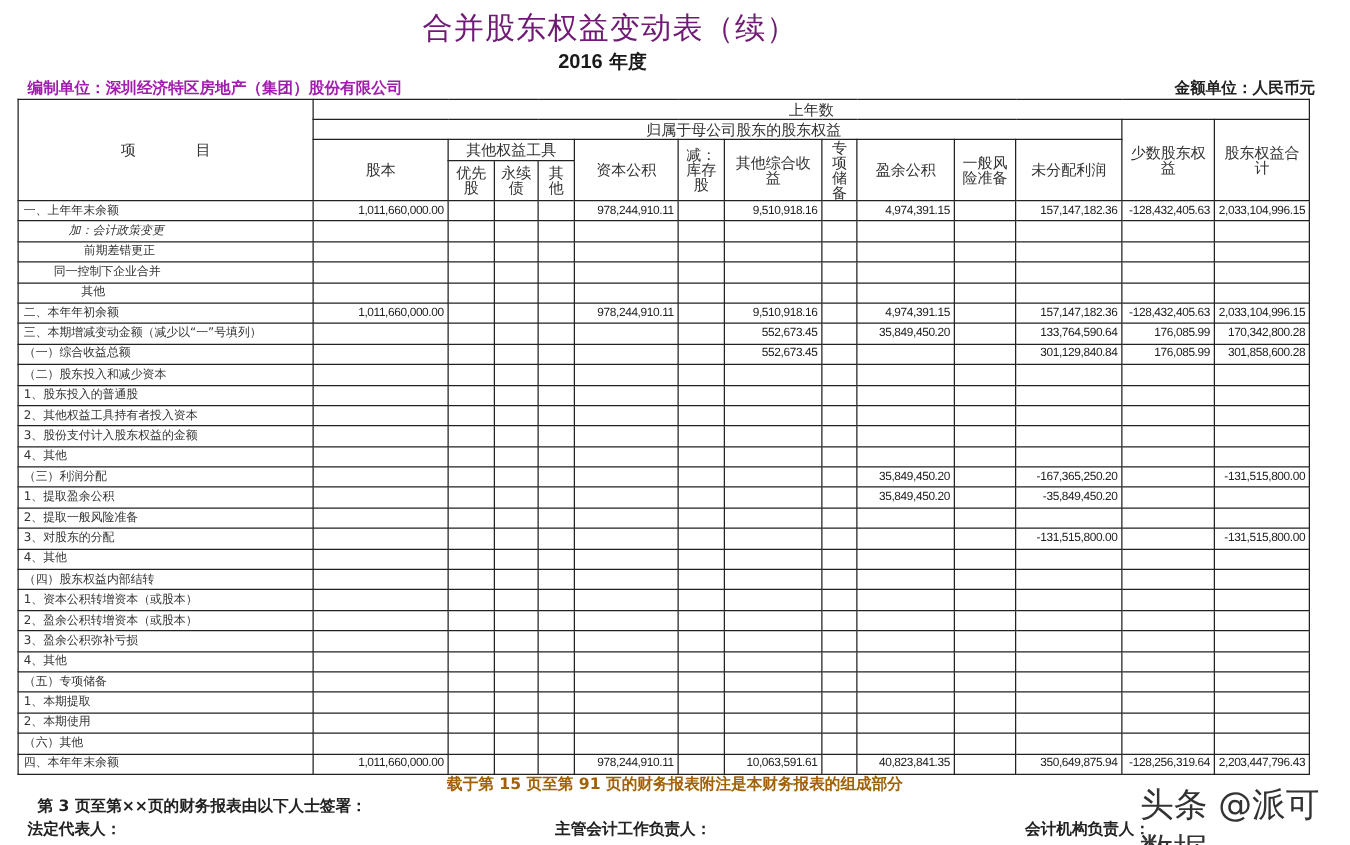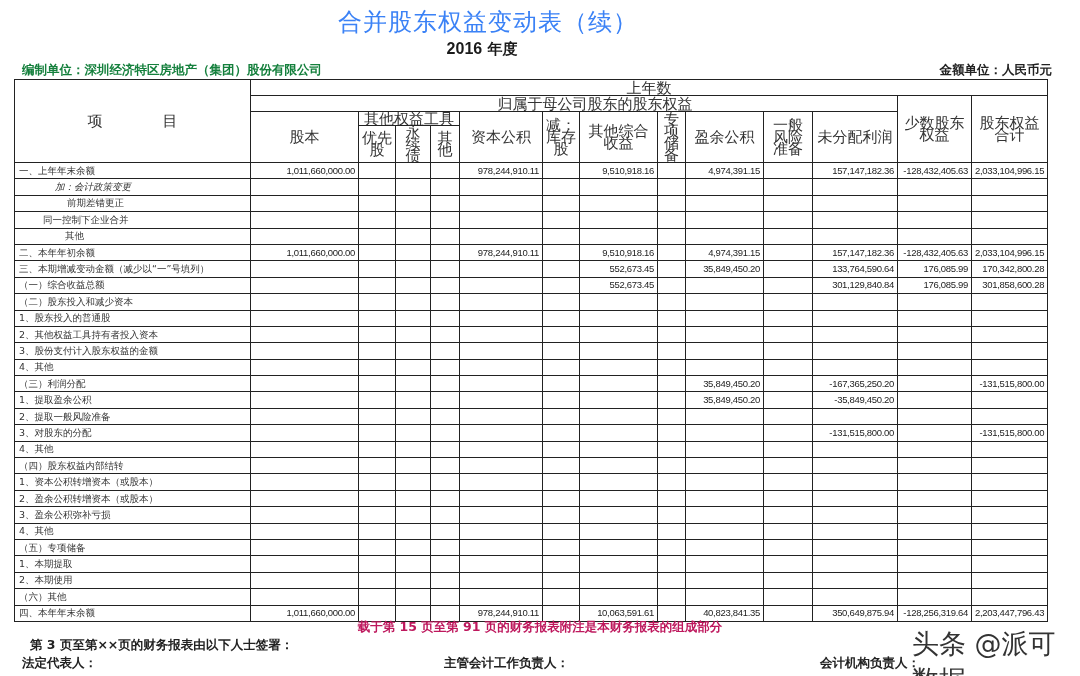--- a/index.html
+++ b/index.html
@@ -1,32 +1,32 @@
 <!DOCTYPE html>
 <html><head>
 <meta charset="utf-8">
 <style>
   html,body{margin:0;padding:0;background:#fff;}
   body{width:1080px;height:676px;overflow:hidden;position:relative;font-family:"DejaVu Sans","Liberation Sans",sans-serif;color:#222;}
-  .title{position:absolute;left:0;top:6px;width:976px;text-align:center;font-size:24px;letter-spacing:1px;color:#3b82f6;font-family:"DejaVu Sans",sans-serif;}
+  .title{position:absolute;left:0;top:6px;width:976px;text-align:center;font-size:24px;letter-spacing:1px;color:#701a75;font-family:"DejaVu Sans",sans-serif;}
   .subtitle{position:absolute;left:0;top:40px;width:964px;text-align:center;font-size:15px;font-weight:bold;color:#1a1a1a;}
   .subtitle .yr{font-family:"Liberation Sans",sans-serif;font-size:16px;}
-  .compiler{position:absolute;left:22px;top:62px;font-size:12.5px;font-weight:bold;color:#15803d;}
+  .compiler{position:absolute;left:22px;top:62px;font-size:12.5px;font-weight:bold;color:#a21caf;}
   .unit{position:absolute;right:28px;top:62px;font-size:12.5px;font-weight:bold;color:#222;}
   table.stmt{position:absolute;left:14px;top:79px;border-collapse:collapse;table-layout:fixed;font-size:9.5px;}
   table.stmt td, table.stmt th{border:1px solid #222;padding:0 3px;height:15.4px;line-height:14px;overflow:hidden;white-space:nowrap;font-weight:normal;color:#333;}
-  table.stmt th{text-align:center;white-space:normal;line-height:12px;font-size:15px;}
+  table.stmt th{text-align:center;white-space:normal;line-height:12px;font-size:12px;}
   table.stmt td.num{text-align:right;font-family:"Liberation Sans",sans-serif;font-size:9.5px;letter-spacing:-0.3px;color:#222;}
   table.stmt td.item{text-align:left;}
   .i0{padding-left:4px!important;}
   .i1{padding-left:40px!important;font-style:italic;}
   .i2{padding-left:52px!important;}
   .i3{padding-left:28px!important;margin-left:44px;}
   .i4{padding-left:50px!important;}
-  .footnote{position:absolute;left:0;top:619px;width:1080px;text-align:center;font-size:12.5px;font-weight:bold;color:#be185d;}
+  .footnote{position:absolute;left:0;top:619px;width:1080px;text-align:center;font-size:12.5px;font-weight:bold;color:#a16207;}
   .signed{position:absolute;left:30px;top:637px;font-size:12.5px;font-weight:bold;color:#222;}
   .sig-legal{position:absolute;left:22px;top:655px;font-size:12.5px;font-weight:bold;color:#222;}
   .sig-acct{position:absolute;left:444px;top:655px;font-size:12.5px;font-weight:bold;color:#222;}
   .sig-org{position:absolute;left:820px;top:655px;font-size:12.5px;font-weight:bold;color:#222;}
   .watermark{position:absolute;left:912px;top:626px;font-size:27px;color:#333;font-family:"DejaVu Sans",sans-serif;text-shadow:0 0 2px #fff,0 0 3px #fff;}
 </style>
 </head>
 <body>
 
 <div class="title">合并股东权益变动表（续）</div>

